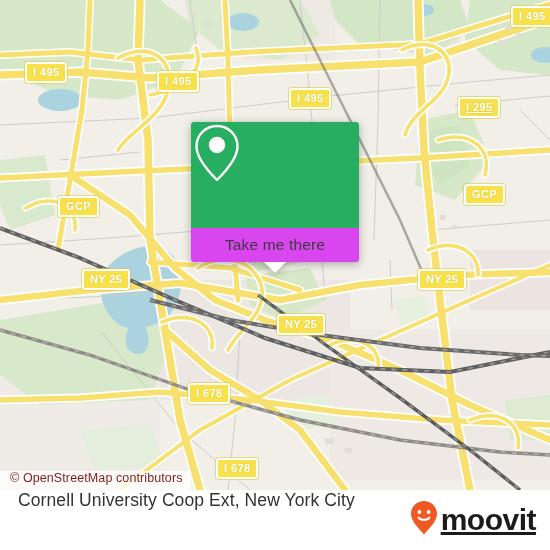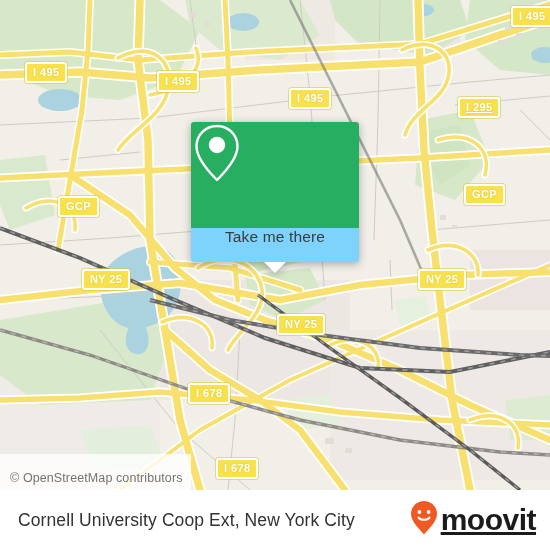--- a/index.html
+++ b/index.html
@@ -29,61 +29,61 @@
     white-space:nowrap;
     text-shadow:0 0 2px #d8c52f;
     box-shadow:0 0 0 1px rgba(216,197,47,.55);
     font-family:"Liberation Sans",sans-serif;
   }
 
   
   #attrib{
     position:absolute;left:0;bottom:0;
     background:rgba(255,255,255,.78);
-    font-size:12.5px;color:#737373;
-    padding:17px 8px 5px 10px;
+    font-size:12.5px;color:#7f1d1d;
+    padding:0 8px 5px 10px;
     white-space:nowrap;
     letter-spacing:.1px;
   }
 
   
   #popup{
     position:absolute;left:191px;top:122px;width:168px;
     filter:drop-shadow(0 2px 4px rgba(0,0,0,.30));
   }
   #popup-head{
     background:#27ae60;
     height:106px;
     border-radius:3px 3px 0 0;
     display:flex;align-items:center;justify-content:center;
   }
   #popup-foot{
-    background:#7dd3fc;
+    background:#d946ef;
     height:34px;
     border-radius:0 0 3px 3px;
-    display:flex;align-items:flex-start;justify-content:center;
+    display:flex;align-items:center;justify-content:center;
     position:relative;
   }
   #popup-foot-label{
     color:#3c3c3c;font-size:15.5px;letter-spacing:.15px;
   }
   #popup-tail{
     position:absolute;left:50%;top:100%;
     transform:translateX(-50%);
     width:0;height:0;
     border-left:11px solid transparent;
     border-right:11px solid transparent;
     border-top:11px solid #ffffff;
   }
 
   
   #footer{
     position:absolute;left:0;top:490px;width:550px;height:60px;
     background:#ffffff;
-    display:flex;align-items:center;
+    display:flex;align-items:flex-start;
   }
   #footer-title{
     margin-left:18px;
     font-size:17.5px;color:#333333;letter-spacing:.1px;
     white-space:nowrap;
   }
   #brand{
     position:absolute;right:14px;top:0;height:60px;
     display:flex;align-items:center;gap:2px;
   }

